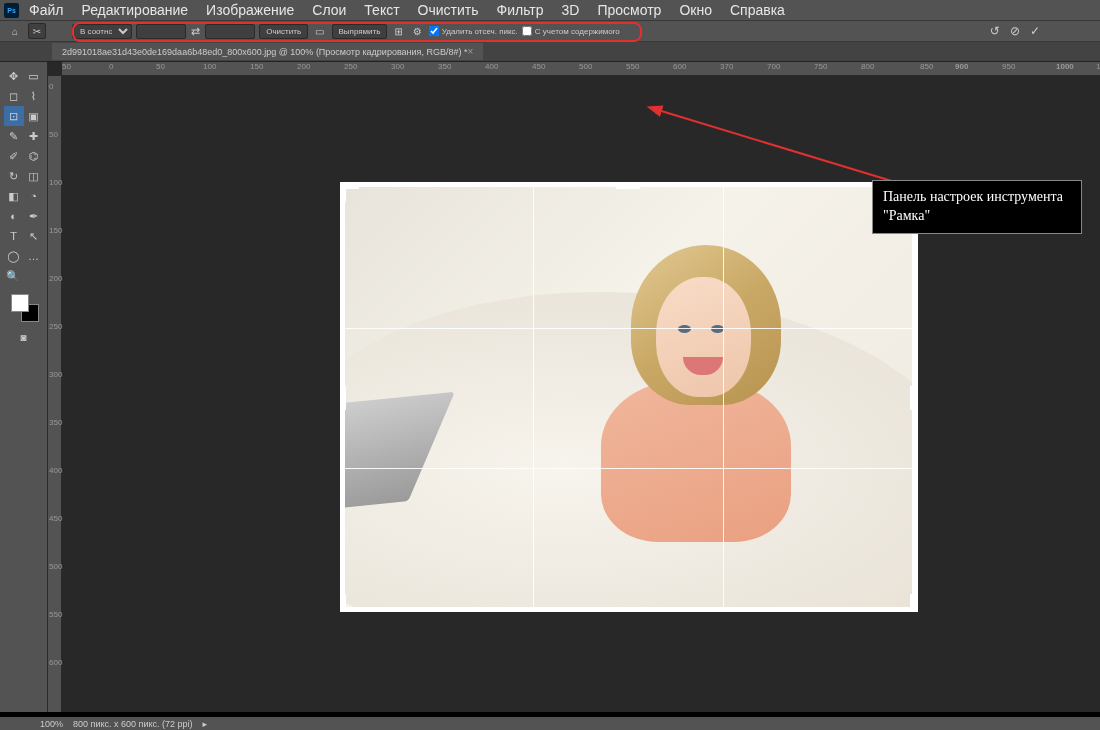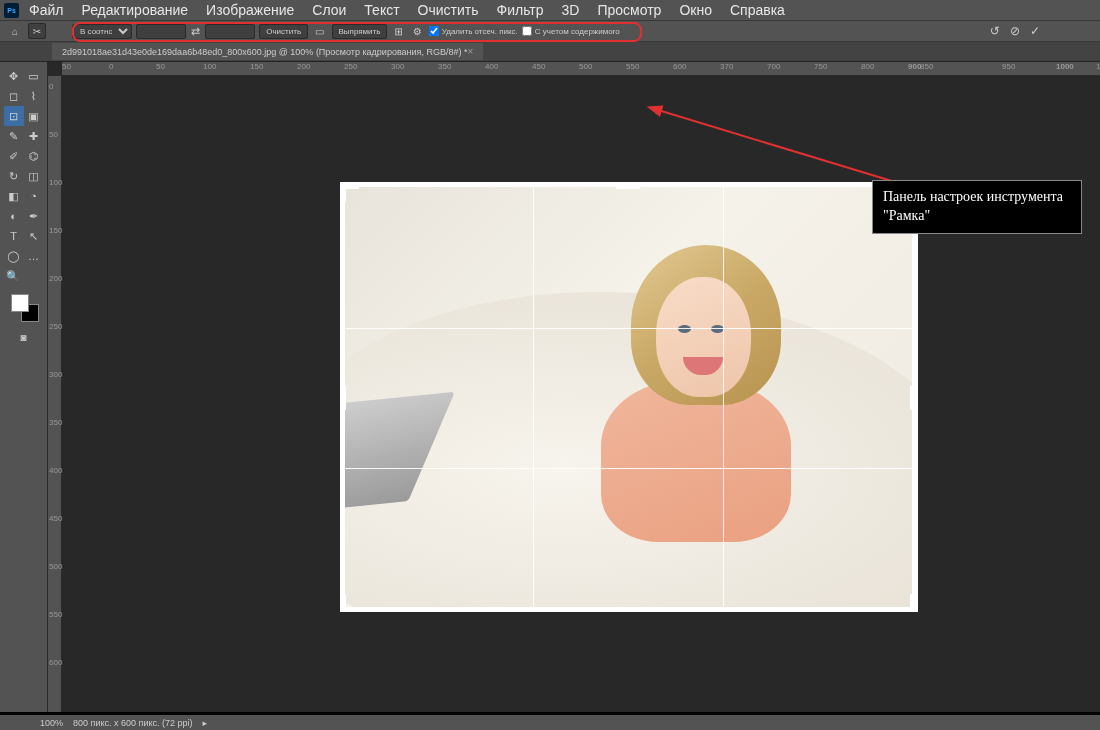--- a/index.html
+++ b/index.html
@@ -79,21 +79,21 @@
 .eye.l { left:22px; } .eye.r { left:55px; }
 .mouth { position:absolute; width:40px; height:18px; border-radius:0 0 20px 20px; background:#d77; top:80px; left:27px; }
 .shirt { position:absolute; width:190px; height:160px; background:linear-gradient(160deg,#f0b69c,#eaa081); border-radius:40% 40% 30% 30%; top:145px; left:10px; }
 .laptop-base { position:absolute; width:260px; height:110px; background:linear-gradient(170deg,#d8d8d8,#9a9a9a); top:218px; left:-180px; transform:skewX(-28deg) rotate(-6deg); border-radius:4px; }
 
 
 .callout { position: absolute; right: 18px; top: 118px; width: 210px; background: #000; border: 1px solid #888; padding: 7px 10px; font-family: Georgia,serif; font-size: 14px; color: #fff; line-height: 1.35; z-index:20; }
 .arrow-svg { position: absolute; left: 580px; top: 40px; width: 320px; height: 100px; z-index: 15; pointer-events:none; }
 
 
-.status-bar { height: 18px; background: #535353; border-top: 3px solid #000000; display: flex; align-items: center; padding-left: 40px; gap: 10px; font-size: 9px; color: #ccc; }
+.status-bar { height: 18px; background: #535353; border-top: 5px solid #000000; display: flex; align-items: center; padding-left: 40px; gap: 10px; font-size: 9px; color: #ccc; }
 </style>
 </head>
 <body>
 
 <div class="menu-bar">
   <div class="ps-logo">Ps</div>
   <div class="menu-item">Файл</div>
   <div class="menu-item">Редактирование</div>
   <div class="menu-item">Изображение</div>
   <div class="menu-item">Слои</div>
@@ -213,21 +213,21 @@
           <span class="tick" style="left: 423px;">400</span>
           <span class="tick" style="left: 470px;">450</span>
           <span class="tick" style="left: 517px;">500</span>
           <span class="tick" style="left: 564px;">550</span>
           <span class="tick" style="left: 611px;">600</span>
           <span class="tick" style="left: 658px;">370</span>
           <span class="tick" style="left: 705px;">700</span>
           <span class="tick" style="left: 752px;">750</span>
           <span class="tick" style="left: 799px; text-align: center;">800</span>
           <span class="tick" style="left: 846px; margin-left: 12px;">850</span>
-          <span class="tick" style="left: 846px; font-weight: bold;">900</span>
+          <span class="tick" style="left: 893px; font-weight: bold;">900</span>
           <span class="tick" style="left: 940px;">950</span>
           <span class="tick" style="left: 994px; font-weight: bold;">1000</span>
           <span class="tick" style="left: 1034px;">1050</span>
         </div>
       </div>
     <div class="ruler-v">
         <div class="ticks" id="vticks">
           <span class="tick" style="top: 6px;">0</span>
           <span class="tick" style="top: 54px;">50</span>
           <span class="tick" style="top: 102px;">100</span>

